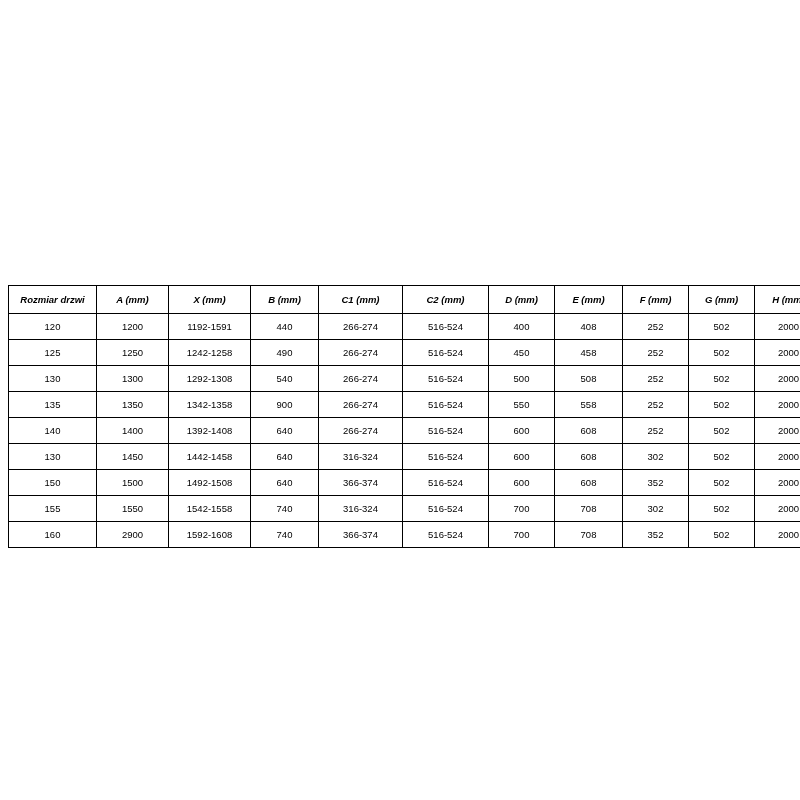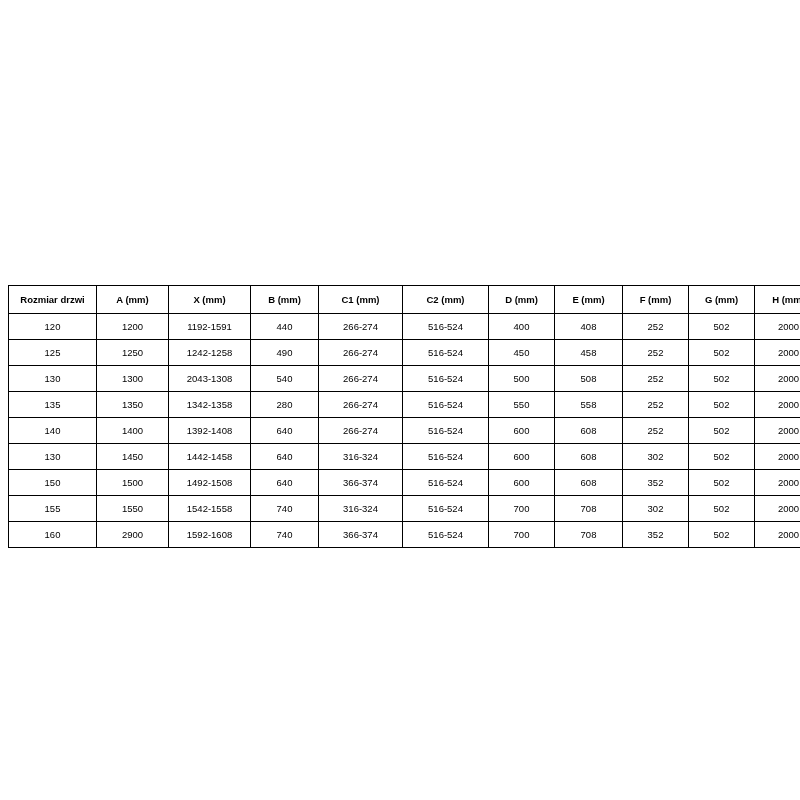--- a/index.html
+++ b/index.html
@@ -33,20 +33,21 @@
     font-size: 9.5px;
     line-height: 1;
     height: 25px;
     padding: 0;
     white-space: nowrap;
     overflow: hidden;
   }
   table.spec th {
     font-weight: bold;
     height: 27px;
+    font-style: italic;
   }
   table.spec td {
     font-weight: normal;
   }
   col.c0 { width: 88px; }
   col.c1 { width: 72px; }
   col.c2 { width: 82px; }
   col.c3 { width: 68px; }
   col.c4 { width: 84px; }
   col.c5 { width: 86px; }
@@ -112,35 +113,35 @@
         <td>516-524</td>
         <td>450</td>
         <td>458</td>
         <td>252</td>
         <td>502</td>
         <td>2000</td>
       </tr>
       <tr>
         <td>130</td>
         <td>1300</td>
-        <td>2043-1308</td>
+        <td>1292-1308</td>
         <td>540</td>
         <td>266-274</td>
         <td>516-524</td>
         <td>500</td>
         <td>508</td>
         <td>252</td>
         <td>502</td>
         <td>2000</td>
       </tr>
       <tr>
         <td>135</td>
         <td>1350</td>
         <td>1342-1358</td>
-        <td>280</td>
+        <td>900</td>
         <td>266-274</td>
         <td>516-524</td>
         <td>550</td>
         <td>558</td>
         <td>252</td>
         <td>502</td>
         <td>2000</td>
       </tr>
       <tr>
         <td>140</td>

